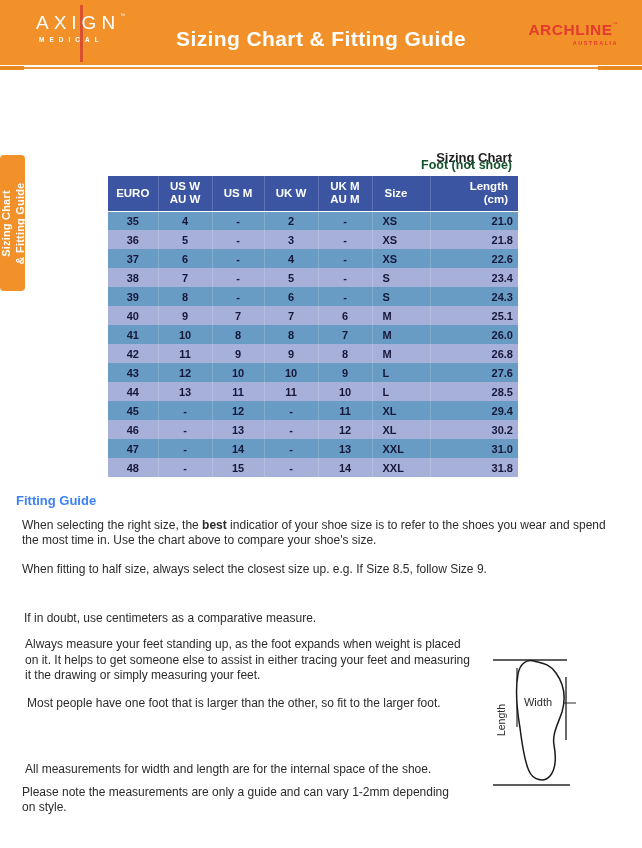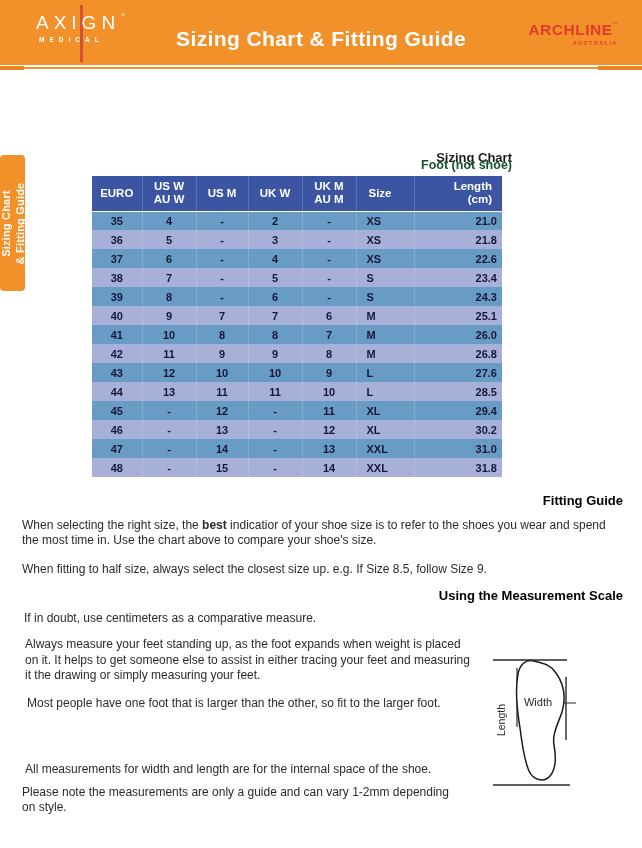--- a/index.html
+++ b/index.html
@@ -47,21 +47,21 @@
     position:absolute; left:102px; top:150px; width:410px; text-align:right;
     font-size:13px; font-weight:700; color:#1e1e1e;
   }
   .foot-note {
     position:absolute; left:380px; top:158px; width:132px; text-align:right;
     font-size:12.5px; font-weight:700; color:#14532d;
   }
 
   
   .size-table {
-    position:absolute; left:92px; top:176px; width:410px;
+    position:absolute; left:108px; top:176px; width:410px;
     border-collapse:collapse; table-layout:fixed;
   }
   .size-table th {
     background:#3B55A3; color:#ffffff; font-size:11.5px; font-weight:700;
     text-align:center; white-space:pre-line; line-height:13px;
     height:35px; vertical-align:middle; border-bottom:1px solid #fff;
     border-right:1px solid rgba(255,255,255,0.18);
   }
   .size-table td {
     font-size:11px; font-weight:700; color:#17173a; text-align:center;
@@ -71,22 +71,22 @@
   .size-table th:last-child, .size-table td:last-child { border-right:none; }
   .size-table tbody tr:nth-child(odd)  td { background:#689CC5; }
   .size-table tbody tr:nth-child(even) td { background:#A7B0D9; }
   .size-table th.col-size { text-align:left; padding-left:12px; }
   .size-table td.col-size { text-align:left; padding-left:10px; }
   .size-table th.col-len  { text-align:right; padding-right:10px; }
   .size-table td.col-len  { text-align:right; padding-right:5px; }
 
   
   .h-center {
-    position:absolute; left:3px; width:620px; text-align:right;
-    font-size:13px; font-weight:700; color:#000000;
+    position:absolute; left:16px; width:620px; text-align:left;
+    font-size:13px; font-weight:700; color:#3b82f6;
   }
   .para {
     position:absolute; font-size:12px; color:#2b2b2b; line-height:15px;
     white-space:pre-line; width:600px;
   }
   #fitting-heading { top:493px; }
   #para1 { left:22px; top:518px; }
   #para2 { left:22px; top:562px; }
   #measure-heading { top:588px; }
   #para3 { left:24px; top:611px; }
@@ -280,21 +280,20 @@
           <td class="col-size">XXL</td>
           <td class="col-len">31.8</td>
         </tr>
       </tbody>
   </table>
 
   <div class="h-center" id="fitting-heading">Fitting Guide</div>
   <div class="para" id="para1"><span>When selecting the right size, the </span><b>best</b><span> indicatior of your shoe size is to refer to the shoes you wear and spend</span><span style="display:block">the most time in. Use the chart above to compare your shoe's size.</span></div>
   <div class="para" id="para2">When fitting to half size, always select the closest size up. e.g. If Size 8.5, follow Size 9.</div>
 
-  <div class="h-center" id="measure-heading">Using the Measurement Scale</div>
   <div class="para" id="para3">If in doubt, use centimeters as a comparative measure.</div>
   <div class="para" id="para4">Always measure your feet standing up, as the foot expands when weight is placed
 on it. It helps to get someone else to assist in either tracing your feet and measuring
 it the drawing or simply measuring your feet.</div>
   <div class="para" id="para5">Most people have one foot that is larger than the other, so fit to the larger foot.</div>
   <div class="para" id="para6">All measurements for width and length are for the internal space of the shoe.</div>
   <div class="para" id="para7">Please note the measurements are only a guide and can vary 1-2mm depending
 on style.</div>
 
   <svg class="foot-diagram" width="152" height="150" viewBox="0 0 152 150">

